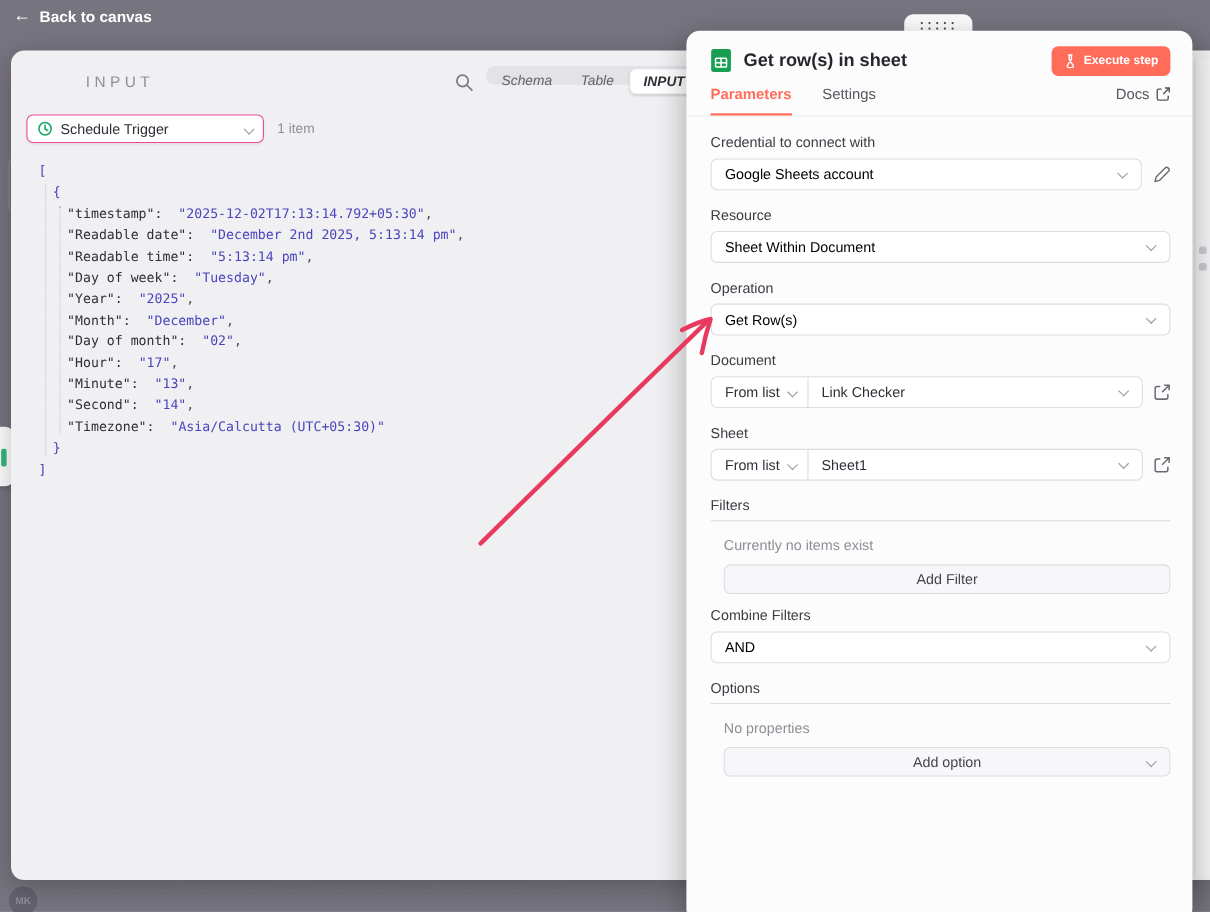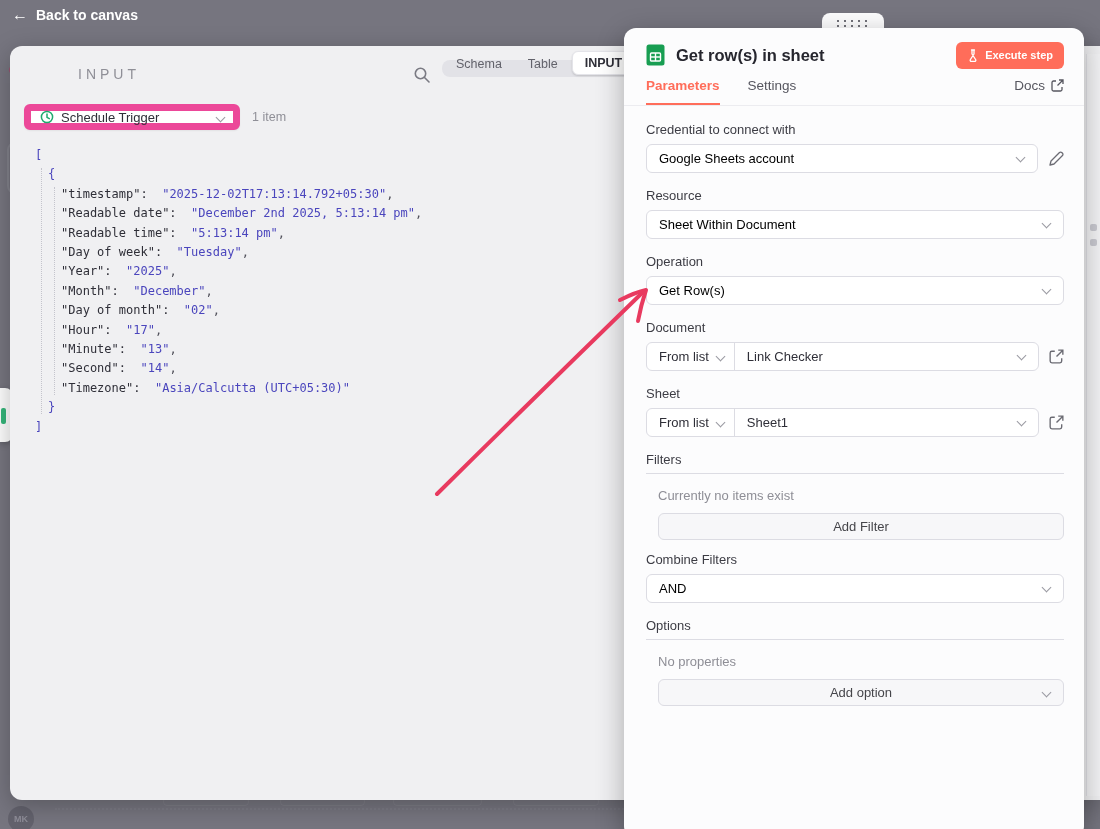--- a/index.html
+++ b/index.html
@@ -32,27 +32,27 @@
            background:#f3f3f5; border-left:1px solid #e2e2e7; }
   .output-sliver .glyph { width:7px; height:7px; background:#c9c9d0; border-radius:2px; margin:8px auto 0; }
   .output-sliver .glyph.first { margin-top:170px; }
 
   .input-title { position:absolute; left:68px; top:20px; font-size:14px; letter-spacing:4px;
            color:#8f8f97; font-weight:500; }
 
   .search-icon { position:absolute; left:403px; top:20px; width:18px; height:18px; cursor:pointer; }
 
   .seg { position:absolute; left:432px; top:14px; height:17px; background:#e2e2e7; border-radius:8px;
-         display:flex; align-items:flex-end; padding:2px; gap:2px; }
+         display:flex; align-items:flex-start; padding:2px; gap:2px;font-style:italic; }
   .seg .opt { font-size:12.5px; color:#62626b; padding:4px 12px; border-radius:6px; cursor:pointer; }
   .seg .opt.active { background:#fff; color:#2f2f38; font-weight:600;
          box-shadow:0 1px 2px rgba(0,0,0,.15); border:1px solid #e4e4e9; }
 
   .src-select { position:absolute; left:14px; top:58px; width:216px; height:26px; background:#fff;
-         border:7px solid #ec4899; border-radius:6px; box-shadow:0 1px 2px rgba(0,0,0,.06);
+         border:1px solid #ec4899; border-radius:6px; box-shadow:0 1px 2px rgba(0,0,0,.06);
          display:flex; align-items:center; padding:0 9px; gap:7px; cursor:pointer; }
   .src-select .txt { font-size:13px; color:#2f2f38; flex:1; }
   .items-count { position:absolute; left:242px; top:64px; font-size:12.5px; color:#8f8f97; }
 
   
   .json-area { position:absolute; left:25px; top:100px; width:560px;
          font-family:"DejaVu Sans Mono", monospace; font-size:12px; line-height:19.4px; color:#2f2f38; }
   .json-area .guide { position:absolute; border-left:1px dotted #c4c4cc; width:0; }
   .g1 { left:6px; top:22px; height:246px; }
   .g2 { left:19px; top:41px; height:208px; }

